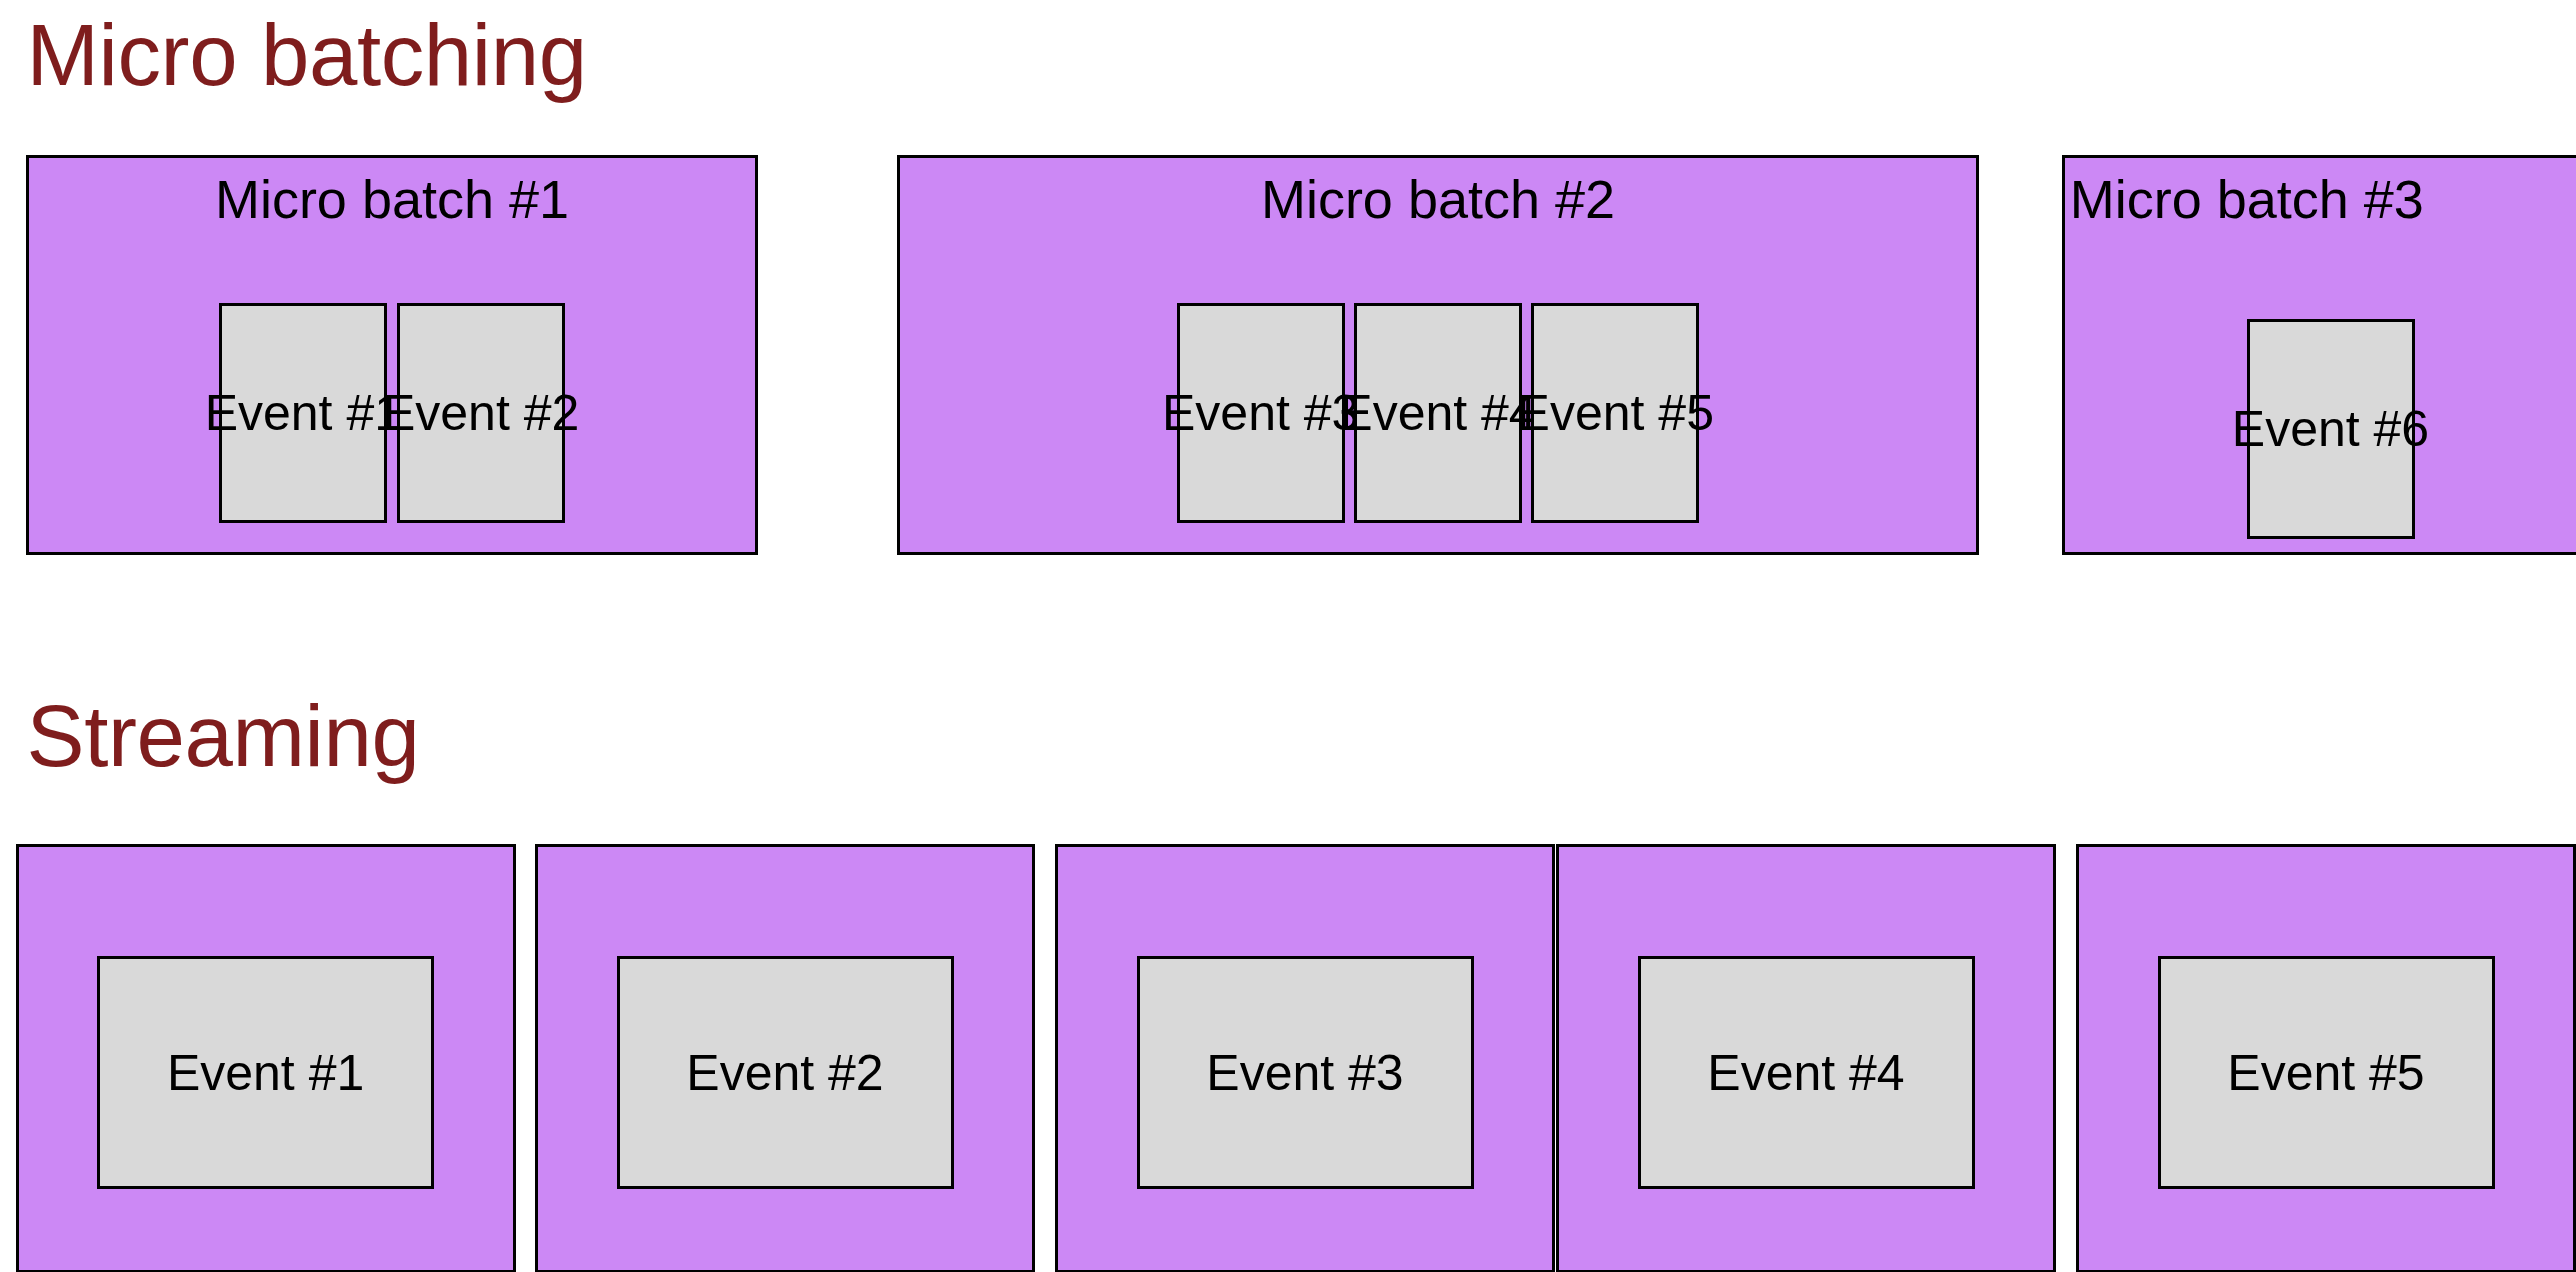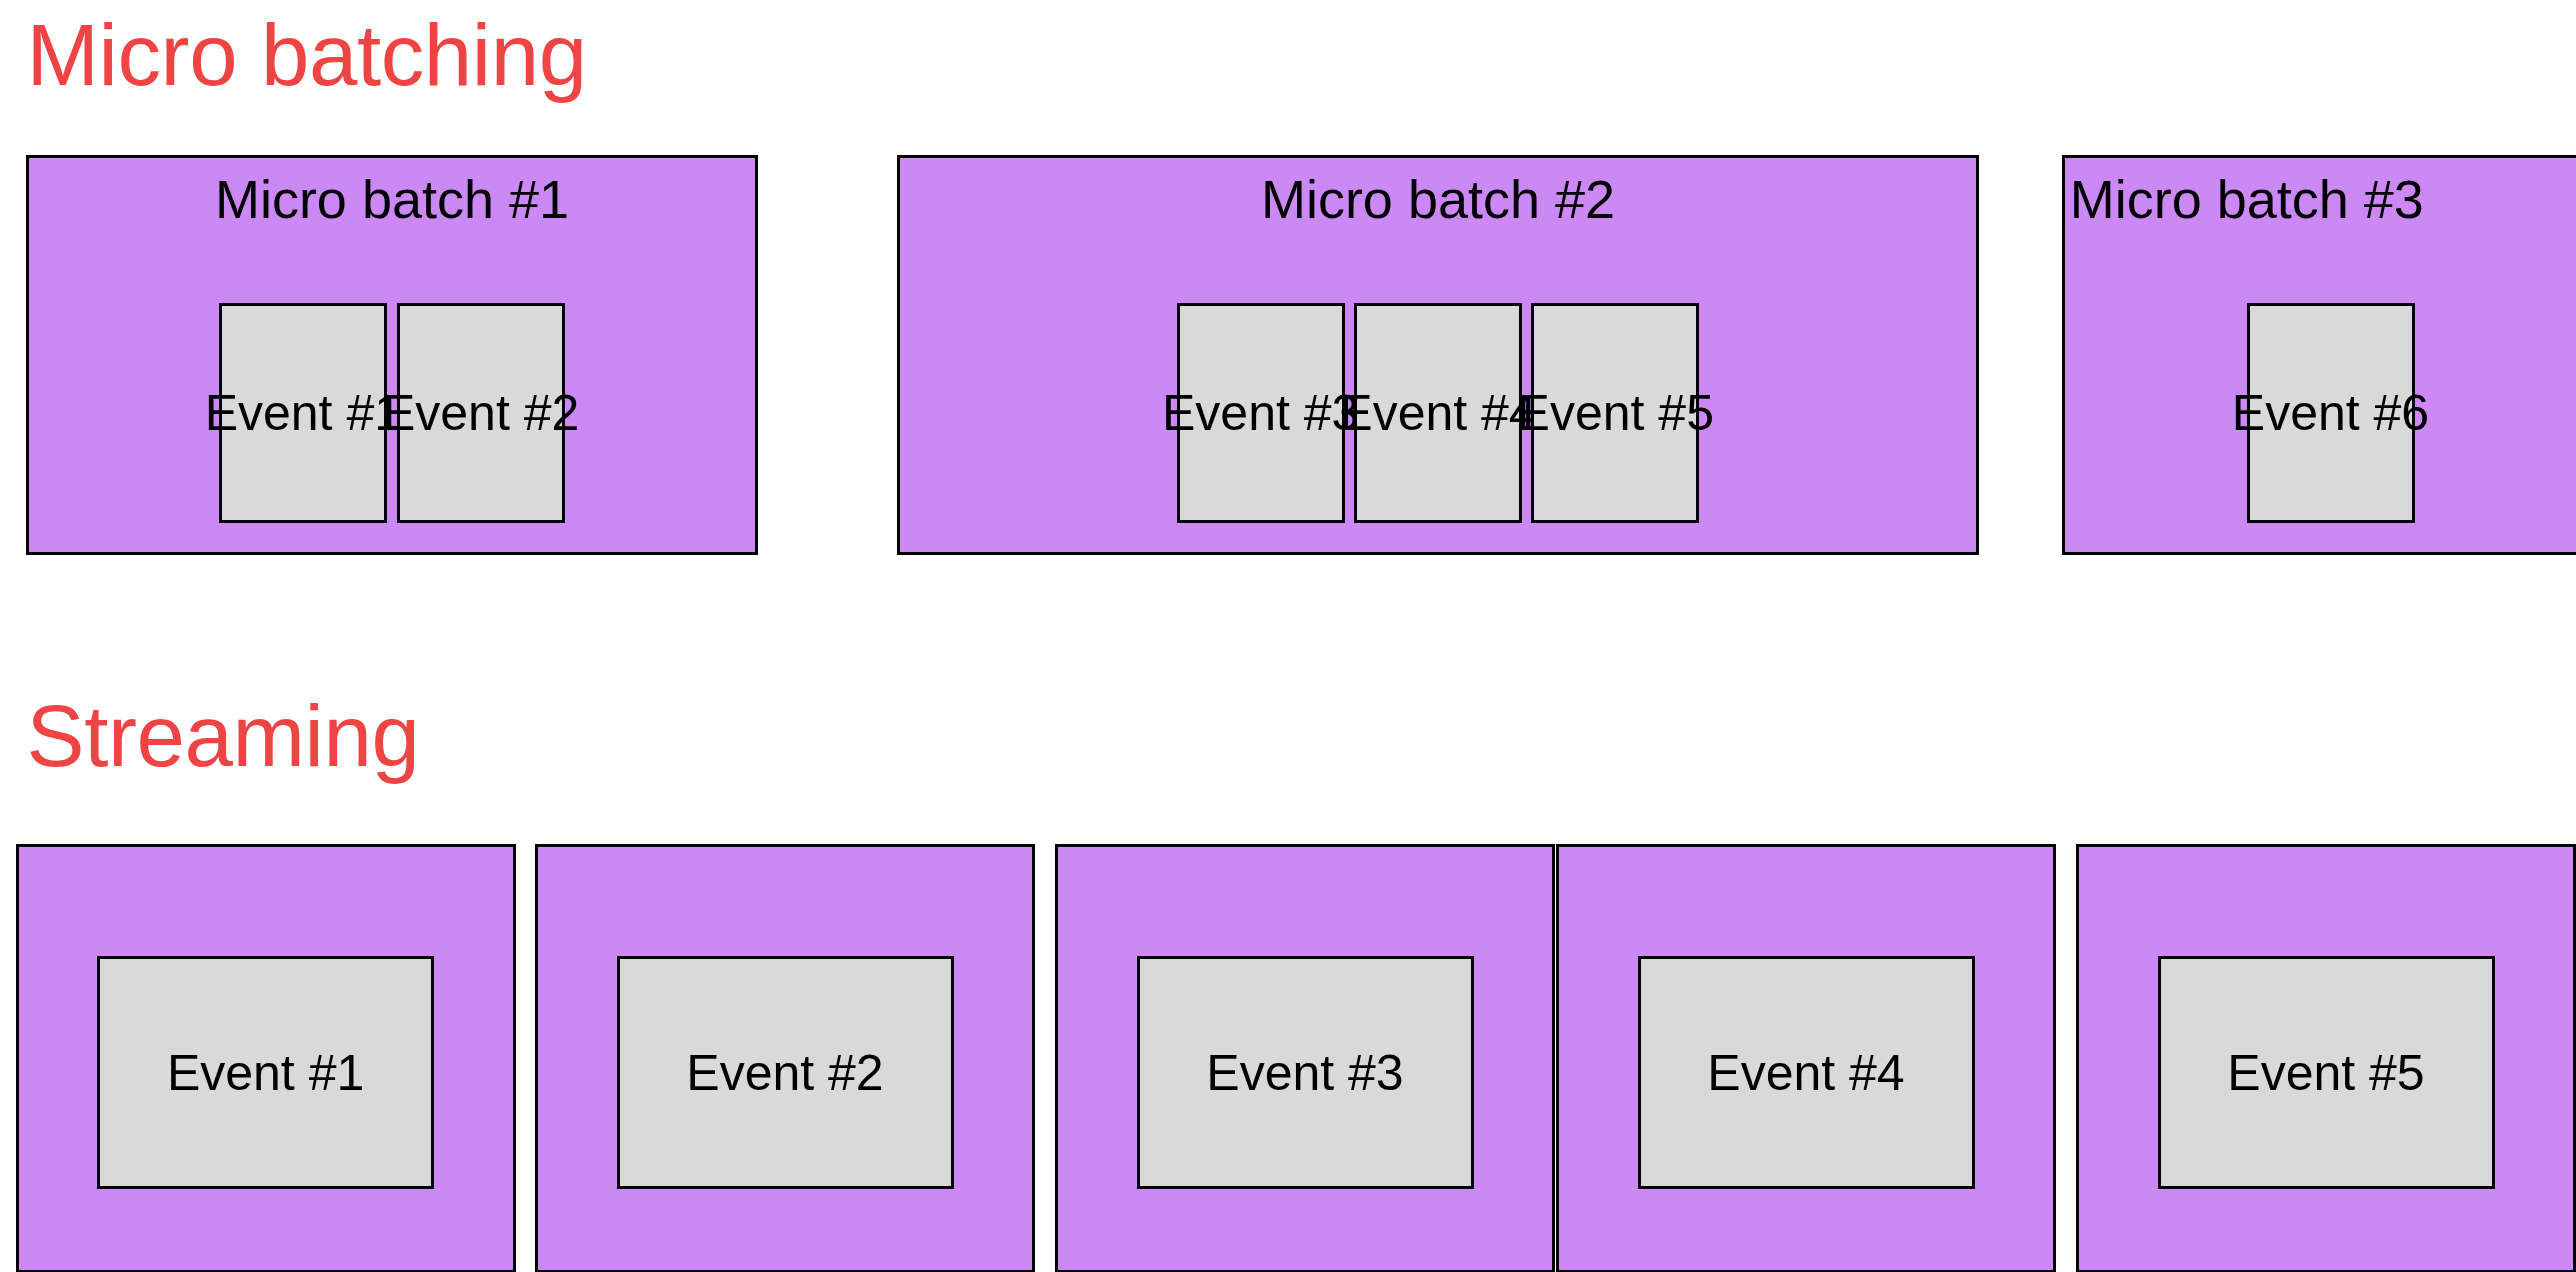--- a/index.html
+++ b/index.html
@@ -22,21 +22,21 @@
     background: #ffffff;
   }
 
   
   .section-title {
     position: absolute;
     font-family: "Liberation Sans", "DejaVu Sans", sans-serif;
     font-size: 87px;
     font-weight: 400;
     line-height: 1;
-    color: #ef4444;
+    color: #7f1d1d;
     white-space: nowrap;
     letter-spacing: -0.4px;
   }
   #title-micro-batching {
     left: 26.5px;
     top: 11px;
   }
   #title-streaming {
     left: 26.5px;
     top: 692px;
@@ -112,21 +112,21 @@
     width: 168px;
     height: 220px;
   }
 
   #mb-box-1 { left: 26px;   width: 732px; }
   #mb-box-2 { left: 861px; width: 1082px; margin-left: 36px; }
   #mb-box-3 { left: 2062px; width: 537px; }
 
   #mb-box-1 .event-box { width: 168px; }
   #mb-box-2 .event-box { width: 168px; }
-  #mb-box-3 .event-box { width: 168px; }
+  #mb-box-3 .event-box { width: 168px; margin-top: 16px; }
 
   
   #row-streaming .batch-box { height: 429px; }
   #row-streaming .events-strip {
     top: 109px;
     height: 233px;
   }
   #row-streaming .event-box {
     width: 337px;
     height: 233px;

